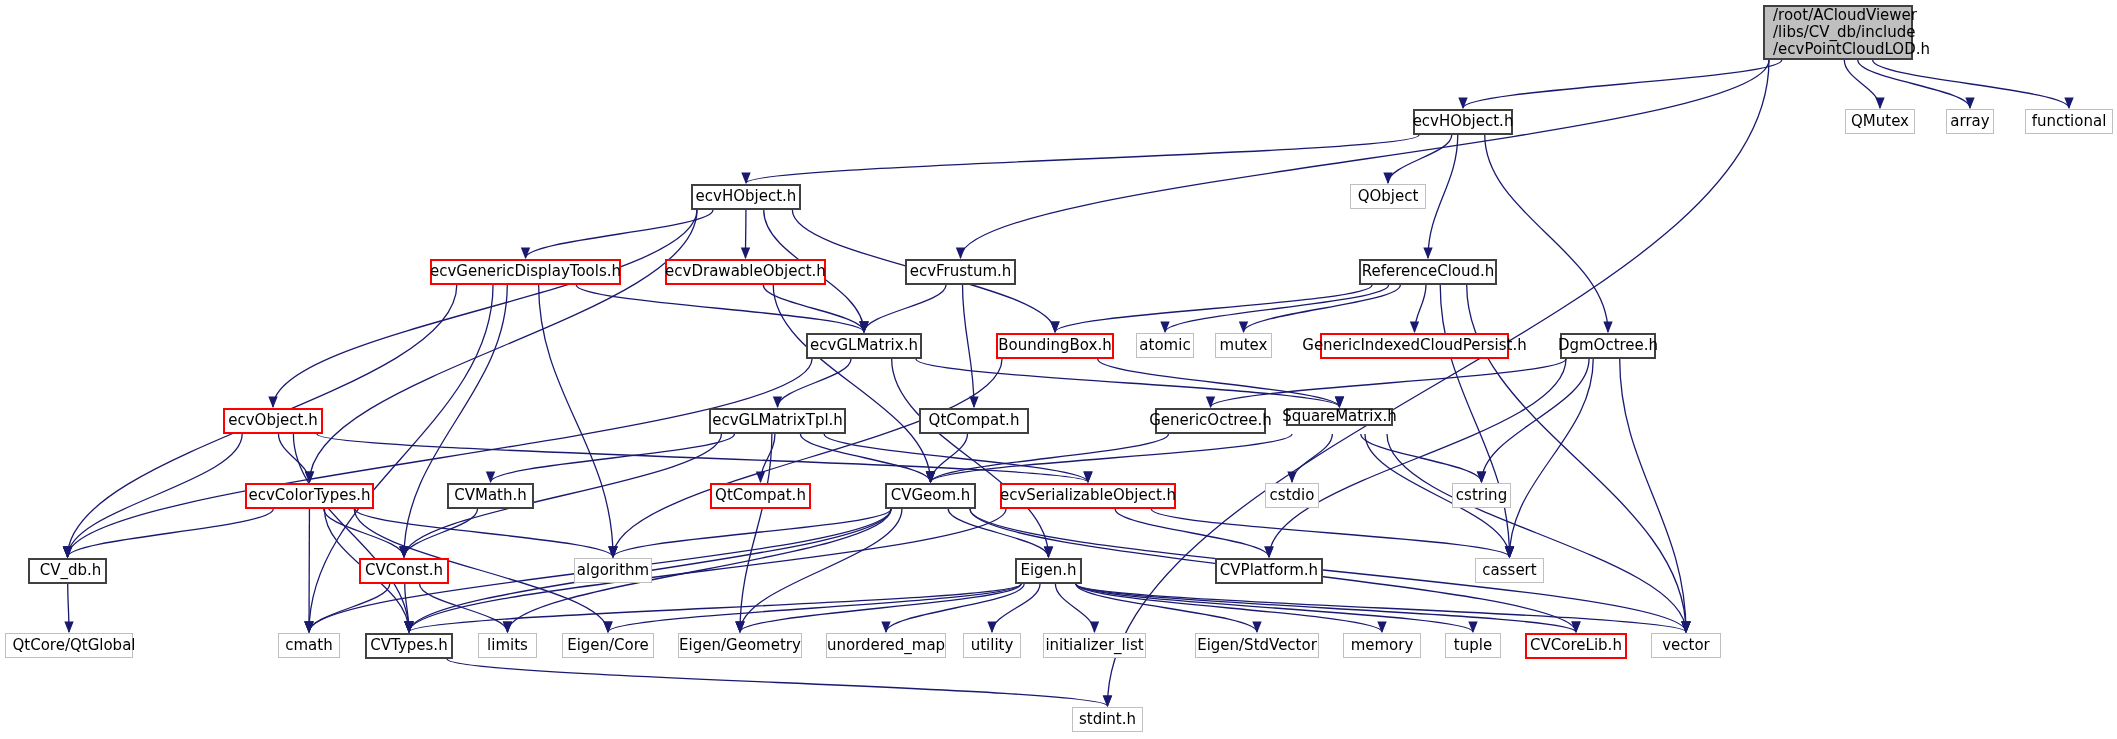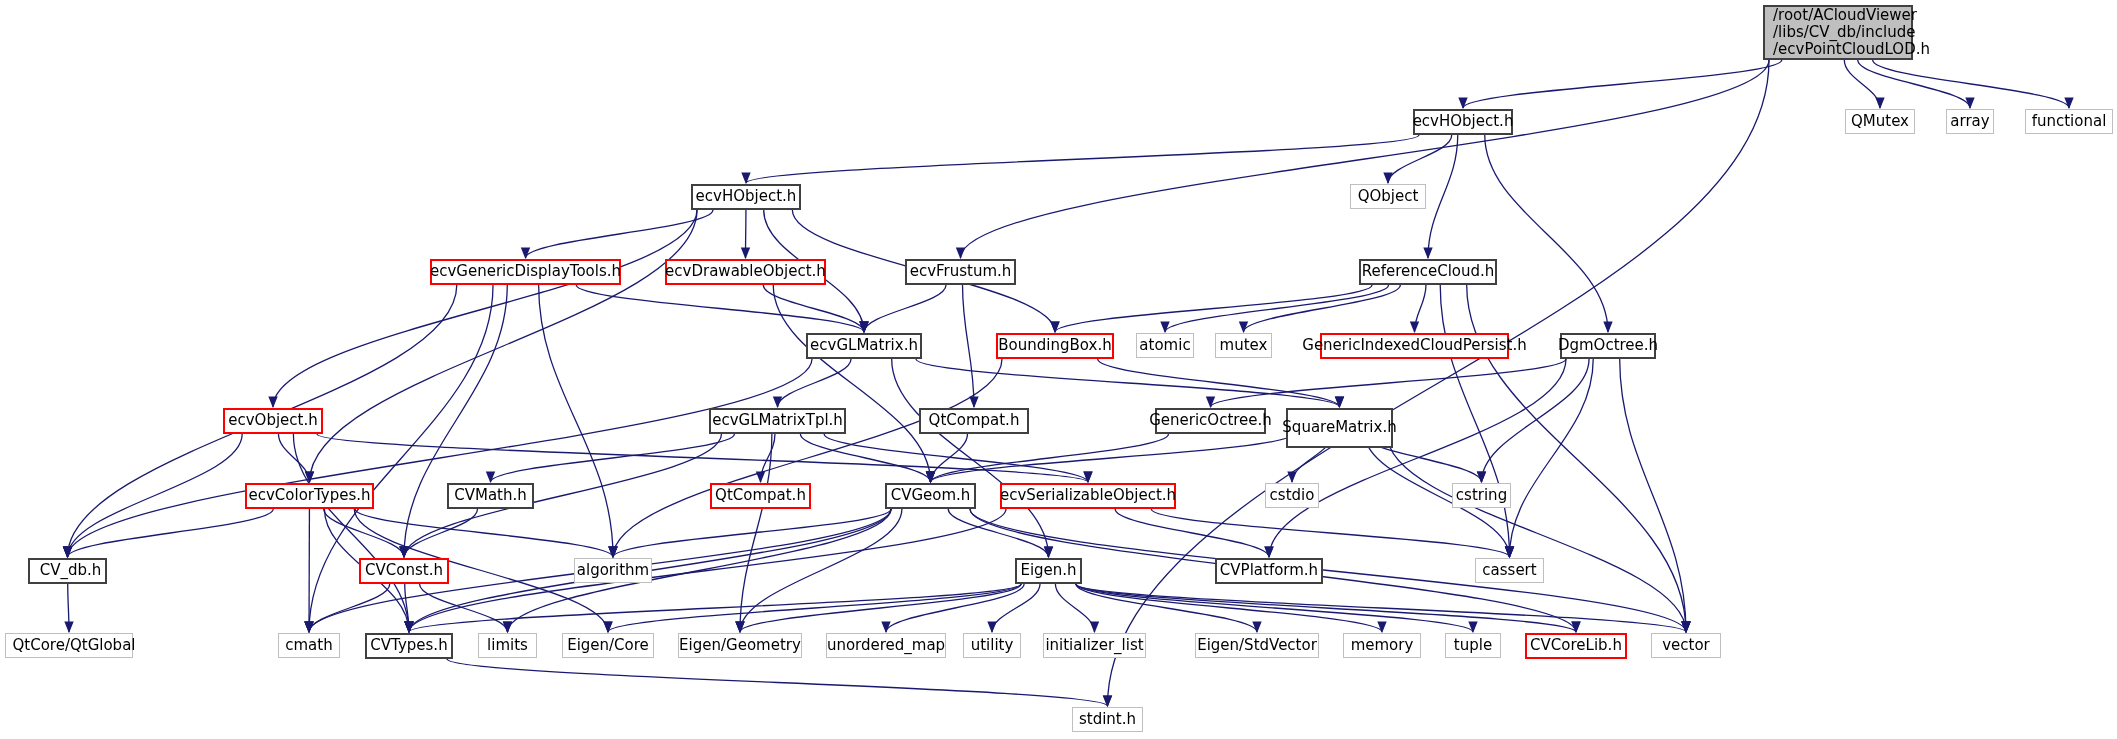--- a/index.html
+++ b/index.html
@@ -184,21 +184,21 @@
       </div>
       <div class="node local" style="left: 709px; top: 408px; width: 137px; height: 26px;">
         <span>ecvGLMatrixTpl.h</span>
       </div>
       <div class="node local" style="left: 919px; top: 408px; width: 110px; height: 26px;">
         <span>QtCompat.h</span>
       </div>
       <div class="node local" style="left: 1155px; top: 408px; width: 111px; height: 26px;">
         <span>GenericOctree.h</span>
       </div>
-      <div class="node local" style="left: 1286px; top: 408px; width: 107px; height: 40px;">
+      <div class="node local" style="left: 1286px; top: 408px; width: 107px; height: 18px;">
         <span>SquareMatrix.h</span>
       </div>
       <div class="node incomplete" style="left: 245px; top: 483px; width: 129px; height: 26px;">
         <span>ecvColorTypes.h</span>
       </div>
       <div class="node local" style="left: 447px; top: 483px; width: 87px; height: 26px;">
         <span>CVMath.h</span>
       </div>
       <div class="node incomplete" style="left: 710px; top: 483px; width: 101px; height: 26px;">
         <span>QtCompat.h</span>

